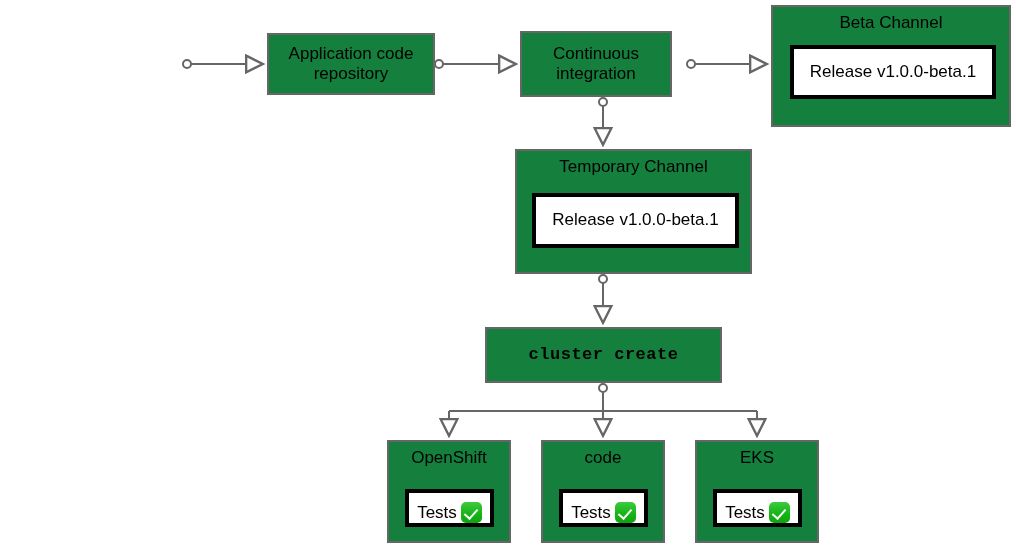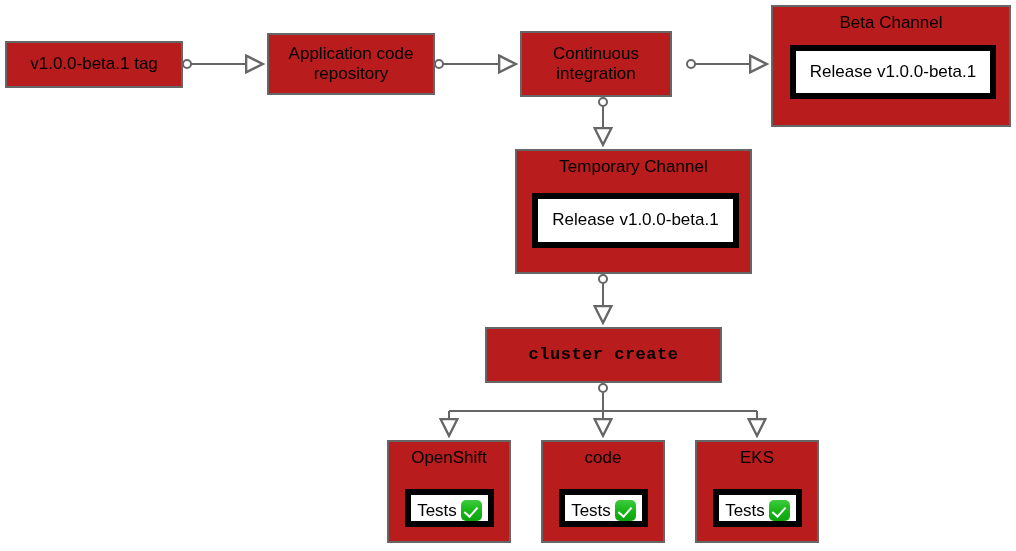--- a/index.html
+++ b/index.html
@@ -19,21 +19,21 @@
     position: absolute;
     left: 0;
     top: 0;
     width: 1016px;
     height: 551px;
   }
   .node {
     position: absolute;
     box-sizing: border-box;
     border: 2px solid #666666;
-    background: #b91c1c;
+    background: #15803d;
     display: flex;
     align-items: center;
     justify-content: center;
     text-align: center;
     color: #000000;
     font-size: 17px;
     line-height: 1.18;
     z-index: 2;
   }
   .node.container {
@@ -45,21 +45,21 @@
     left: 0;
     right: 0;
     top: 6px;
     text-align: center;
     font-size: 17px;
     color: #000000;
   }
   .inner-node {
     position: absolute;
     box-sizing: border-box;
-    border: 6px solid #000000;
+    border: 4px solid #000000;
     background: #ffffff;
     display: flex;
     align-items: center;
     justify-content: center;
     color: #000000;
     font-size: 17px;
   }
   .mono {
     font-family: "Liberation Mono", "DejaVu Sans Mono", monospace;
     font-weight: bold;
@@ -146,23 +146,20 @@
         <line x1="603" y1="411" x2="603" y2="435" marker-end="url(#arrow)"></line>
       </g>
 
       <g>
         <line x1="757" y1="411" x2="757" y2="435" marker-end="url(#arrow)"></line>
       </g>
 
     </g>
   </svg>
 
-  <div class="node" style="left:5px; top:41px; width:178px; height:47px;">
-    <span>v1.0.0-beta.1 tag</span>
-  </div>
 
   <div class="node" style="left:267px; top:33px; width:168px; height:62px; padding:0 10px;">
     <span>Application code repository</span>
   </div>
 
   <div class="node" style="left:520px; top:31px; width:152px; height:66px; padding:0 10px;">
     <span>Continuous integration</span>
   </div>
 
   <div class="node container" style="left:771px; top:5px; width:240px; height:122px;">

